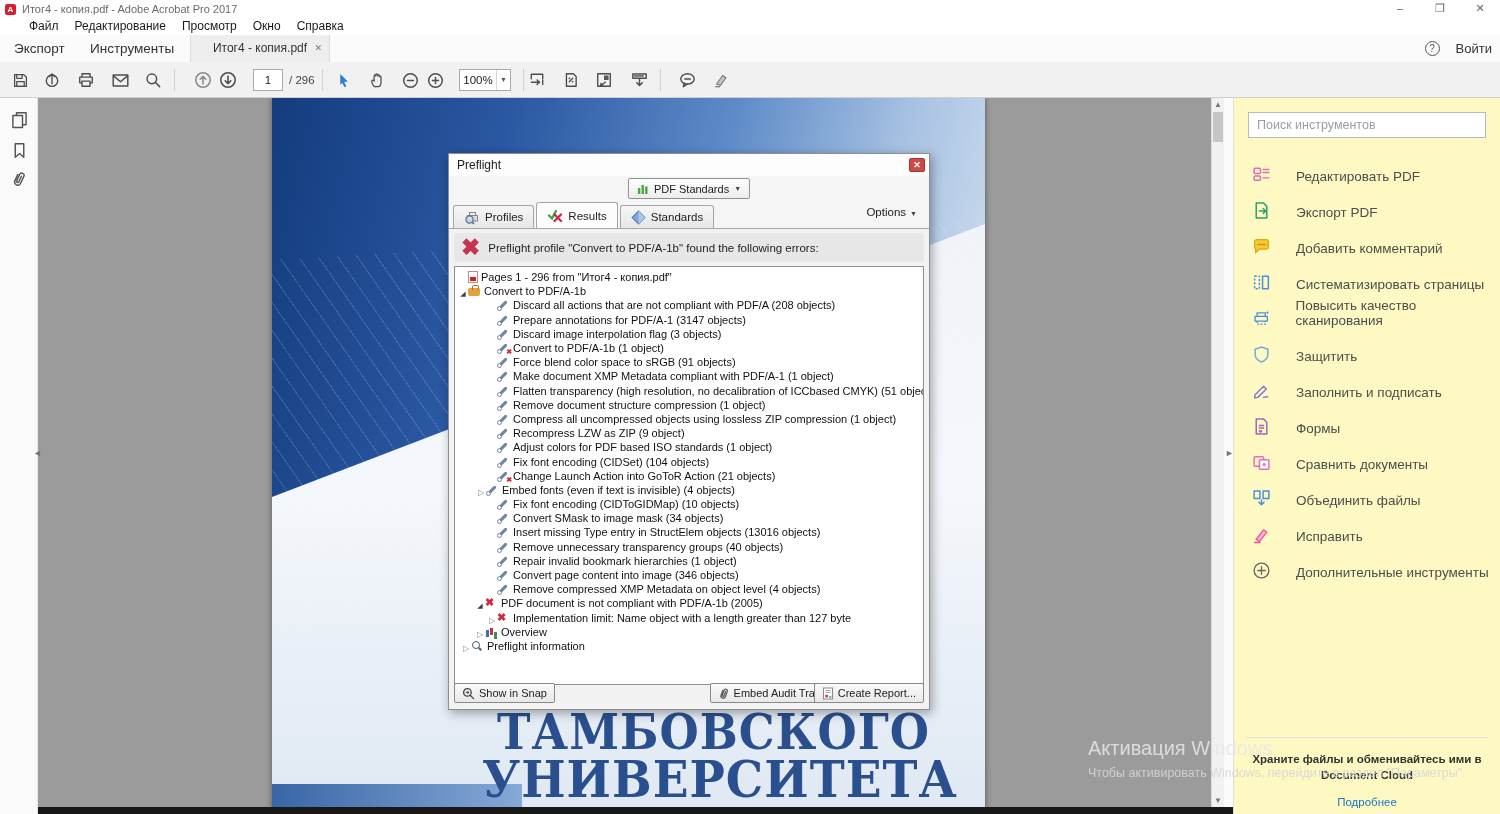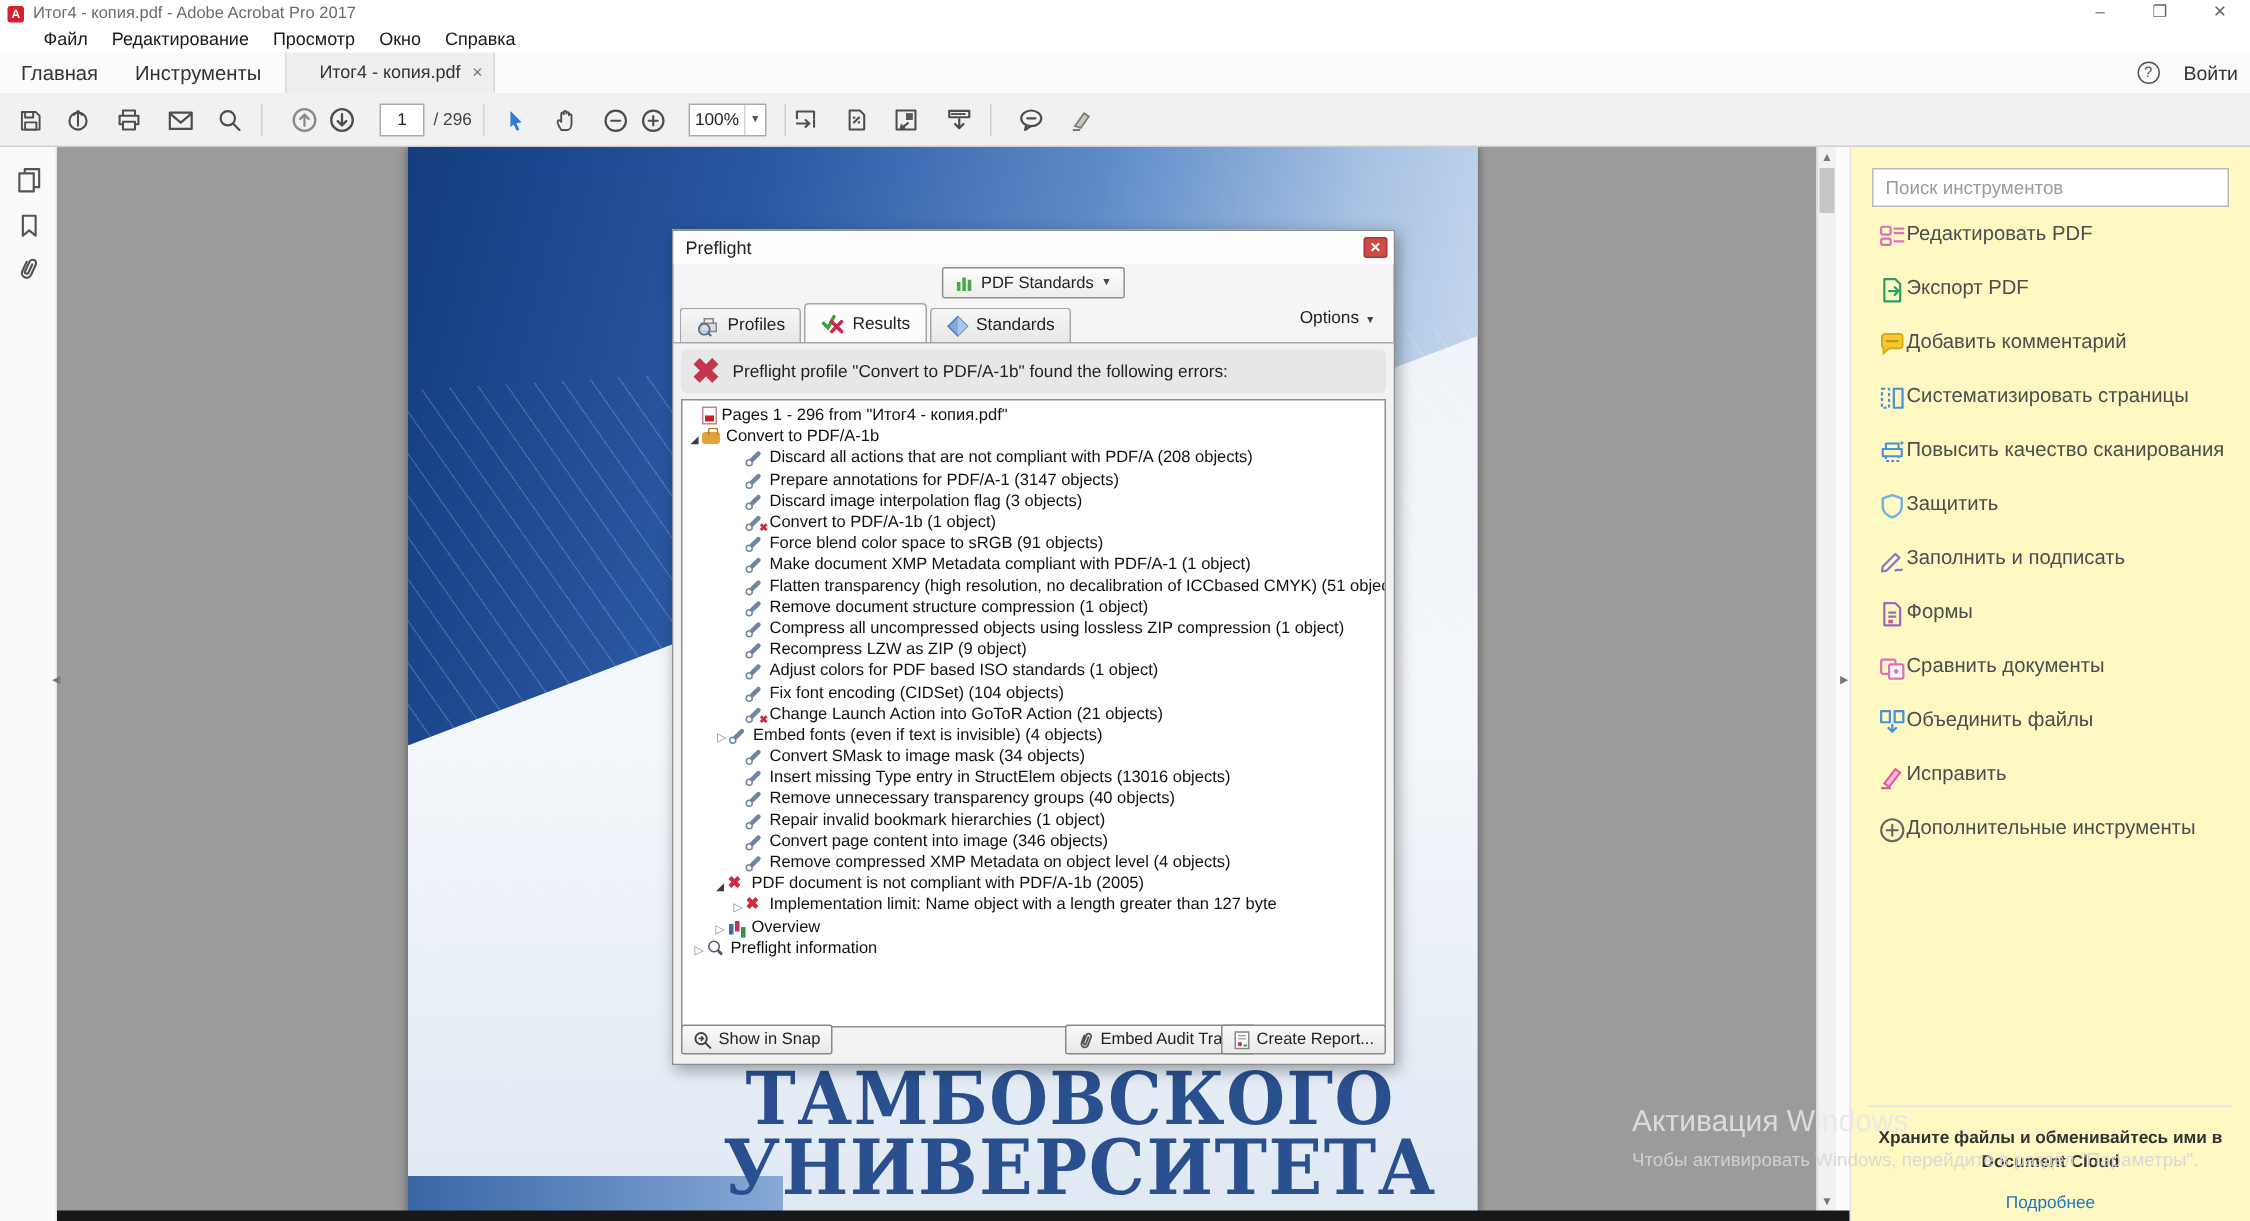--- a/index.html
+++ b/index.html
@@ -62,21 +62,21 @@
   #v-scroll .sb-up { top:0; }
   #v-scroll .sb-down { bottom:7px; }
   #v-scroll .sb-thumb { position:absolute; left:1px; top:14px; width:10px; height:30px; background:#c6c6c6; cursor:pointer; }
   #right-strip { position:absolute; left:1224px; top:98px; width:9px; height:716px; background:#fbfbfb; z-index:10; }
   #bottom-strip { position:absolute; left:38px; top:807px; width:1195px; height:7px; background:#181818; z-index:15; }
 
   
   #sidebar { position:absolute; left:1233px; top:98px; width:267px; height:716px; background:#fef9c3; border-left:1px solid #dedede; }
   #tool-search { position:absolute; left:14px; top:14px; width:238px; height:26px; border:1px solid #b9b9b9; background:#fff; font-size:12.5px; padding:0 8px; color:#333; font-family:"Liberation Sans", sans-serif; }
   #tool-search::placeholder { color:#9c9c9c; }
-  .tool-item { position:absolute; left:0; width:267px; height:36px; display:flex; align-items:flex-start; padding-left:18px; gap:0; cursor:pointer; }
+  .tool-item { position:absolute; left:0; width:267px; height:36px; display:flex; align-items:flex-end; padding-left:18px; gap:25px; cursor:pointer; }
   .tool-label { font-size:13.5px; color:#4d4d4d; }
   #promo { position:absolute; left:12px; right:12px; top:639px; border-top:1px solid #e2e2e2; padding-top:13px; text-align:center; }
   #promo .promo-title { font-size:11.5px; font-weight:bold; color:#333; line-height:1.4; }
   #promo .promo-link { display:inline-block; margin-top:13px; font-size:11.5px; color:#1a76c2; cursor:pointer; }
 
   
   #watermark { position:absolute; left:1088px; top:737px; width:400px; z-index:40; pointer-events:none; }
   #watermark .w1 { font-size:20px; color:rgba(230,230,230,.85); }
   #watermark .w2 { font-size:12.5px; margin-top:6px; color:rgba(214,214,214,.9); }
 
@@ -137,21 +137,21 @@
 <div id="menubar">
 
 <div class="menu-item">Файл</div>
     <div class="menu-item">Редактирование</div>
     <div class="menu-item">Просмотр</div>
     <div class="menu-item">Окно</div>
     <div class="menu-item">Справка</div>
   </div>
 
 <div id="tabbar">
-  <div class="nav-tab" id="tab-home">Главная</div>
+  <div class="nav-tab" id="tab-home">Экспорт</div>
   <div class="nav-tab" id="tab-tools">Инструменты</div>
   <div id="doc-tab">
     <span>Итог4 - копия.pdf</span>
     <span class="close-x">✕</span>
   </div>
   <div id="signin-area">
     <div class="help-circle">?</div>
     <div class="signin-label">Войти</div>
   </div>
 </div>
@@ -548,20 +548,25 @@
         <span class="t-label">Change Launch Action into GoToR Action (21 objects)</span>
       </div>
         <div class="trow" data-icon="wrench" data-arrow="col" style="padding-left: 21px;">
         <span class="arrow"></span>
         <span class="t-icon"><span class="t-badge"></span></span>
         <span class="t-label">Embed fonts (even if text is invisible) (4 objects)</span>
       </div>
         <div class="trow" data-icon="wrench" style="padding-left: 32px;">
         <span class="arrow"></span>
         <span class="t-icon"><span class="t-badge"></span></span>
+        <span class="t-label">Fix font encoding (CIDToGIDMap) (10 objects)</span>
+      </div>
+        <div class="trow" data-icon="wrench" style="padding-left: 32px;">
+        <span class="arrow"></span>
+        <span class="t-icon"><span class="t-badge"></span></span>
         <span class="t-label">Convert SMask to image mask (34 objects)</span>
       </div>
         <div class="trow" data-icon="wrench" style="padding-left: 32px;">
         <span class="arrow"></span>
         <span class="t-icon"><span class="t-badge"></span></span>
         <span class="t-label">Insert missing Type entry in StructElem objects (13016 objects)</span>
       </div>
         <div class="trow" data-icon="wrench" style="padding-left: 32px;">
         <span class="arrow"></span>
         <span class="t-icon"><span class="t-badge"></span></span>

